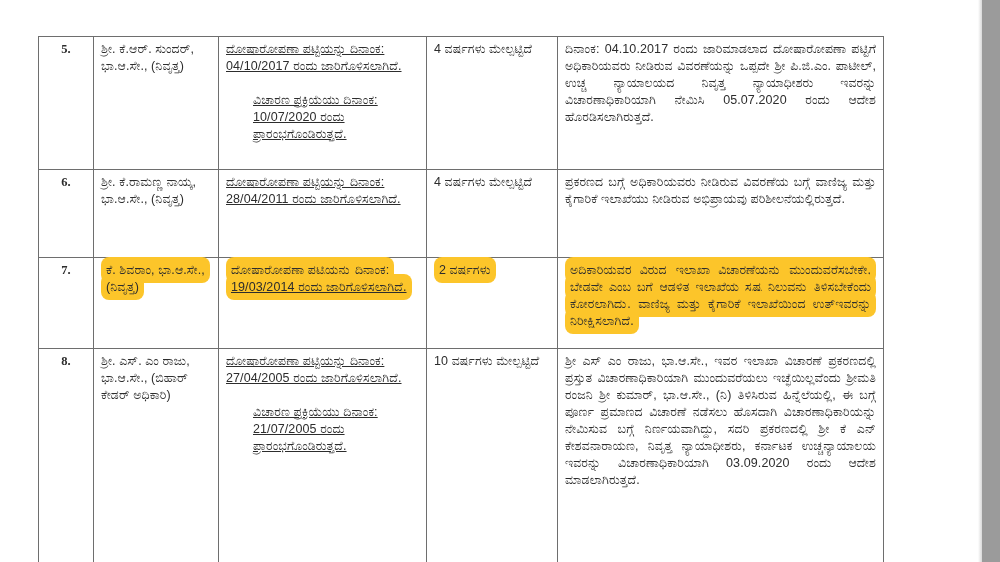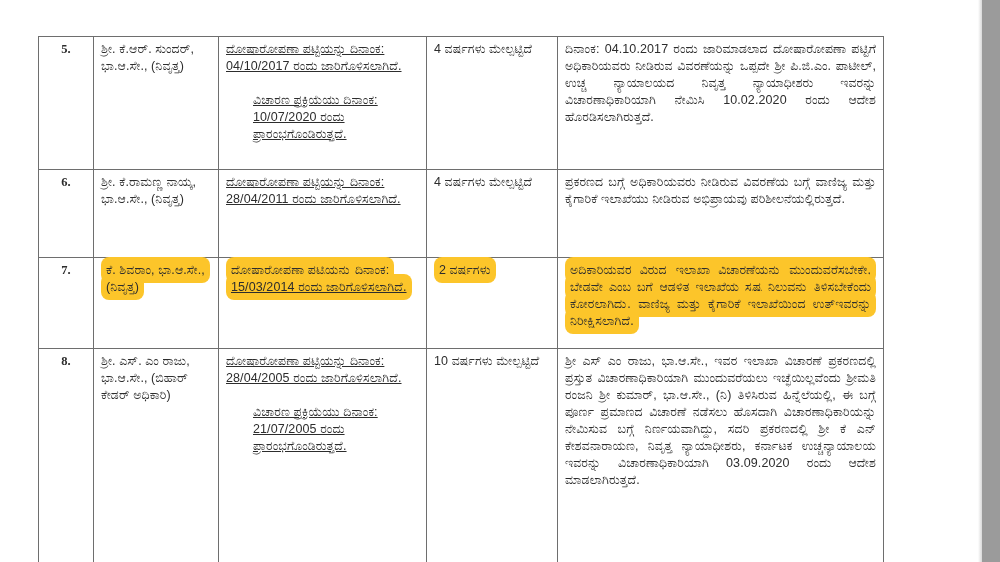--- a/index.html
+++ b/index.html
@@ -96,21 +96,21 @@
           <span>ಶ್ರೀ. ಕೆ.ಆರ್. ಸುಂದರ್, ಭಾ.ಆ.ಸೇ., (ನಿವೃತ್ತ)</span>
         </td>
         <td class="charge">
           <p>ದೋಷಾರೋಪಣಾ ಪಟ್ಟಿಯನ್ನು ದಿನಾಂಕ: 04/10/2017 ರಂದು ಜಾರಿಗೊಳಿಸಲಾಗಿದೆ.</p>
           <p>ವಿಚಾರಣ ಪ್ರಕ್ರಿಯೆಯು ದಿನಾಂಕ: 10/07/2020 ರಂದು ಪ್ರಾರಂಭಗೊಂಡಿರುತ್ತದೆ.</p>
         </td>
         <td class="duration">
           <span>4 ವರ್ಷಗಳು ಮೇಲ್ಪಟ್ಟಿದೆ</span>
         </td>
         <td class="status">
-          <span>ದಿನಾಂಕ: 04.10.2017 ರಂದು ಜಾರಿಮಾಡಲಾದ ದೋಷಾರೋಪಣಾ ಪಟ್ಟಿಗೆ ಅಧಿಕಾರಿಯವರು ನೀಡಿರುವ ವಿವರಣೆಯನ್ನು ಒಪ್ಪದೇ ಶ್ರೀ ಪಿ.ಜಿ.ಎಂ. ಪಾಟೀಲ್, ಉಚ್ಚ ನ್ಯಾಯಾಲಯದ ನಿವೃತ್ತ ನ್ಯಾಯಾಧೀಶರು ಇವರನ್ನು ವಿಚಾರಣಾಧಿಕಾರಿಯಾಗಿ ನೇಮಿಸಿ 10.02.2020 ರಂದು ಆದೇಶ ಹೊರಡಿಸಲಾಗಿರುತ್ತದೆ.</span>
+          <span>ದಿನಾಂಕ: 04.10.2017 ರಂದು ಜಾರಿಮಾಡಲಾದ ದೋಷಾರೋಪಣಾ ಪಟ್ಟಿಗೆ ಅಧಿಕಾರಿಯವರು ನೀಡಿರುವ ವಿವರಣೆಯನ್ನು ಒಪ್ಪದೇ ಶ್ರೀ ಪಿ.ಜಿ.ಎಂ. ಪಾಟೀಲ್, ಉಚ್ಚ ನ್ಯಾಯಾಲಯದ ನಿವೃತ್ತ ನ್ಯಾಯಾಧೀಶರು ಇವರನ್ನು ವಿಚಾರಣಾಧಿಕಾರಿಯಾಗಿ ನೇಮಿಸಿ 05.07.2020 ರಂದು ಆದೇಶ ಹೊರಡಿಸಲಾಗಿರುತ್ತದೆ.</span>
         </td>
       </tr>
 
       <tr style="height:88px">
         <td class="sl">
           <span>6.</span>
         </td>
         <td class="name">
           <span>ಶ್ರೀ. ಕೆ.ರಾಮಣ್ಣ ನಾಯ್ಕ, ಭಾ.ಆ.ಸೇ., (ನಿವೃತ್ತ)</span>
         </td>
@@ -127,39 +127,39 @@
       </tr>
 
       <tr style="height:91px">
         <td class="sl">
           <span>7.</span>
         </td>
         <td class="name">
           <span class="hl">ಕೆ. ಶಿವರಾಂ, ಭಾ.ಆ.ಸೇ., (ನಿವೃತ್ತ)</span>
         </td>
         <td class="charge">
-          <p><span class="hl">ದೋಷಾರೋಪಣಾ ಪಟ್ಟಿಯನ್ನು ದಿನಾಂಕ: 15/03/2014 ರಂದು ಜಾರಿಗೊಳಿಸಲಾಗಿದೆ.</span></p>
+          <p><span class="hl">ದೋಷಾರೋಪಣಾ ಪಟ್ಟಿಯನ್ನು ದಿನಾಂಕ: 19/03/2014 ರಂದು ಜಾರಿಗೊಳಿಸಲಾಗಿದೆ.</span></p>
         </td>
         <td class="duration">
           <span class="hl">2 ವರ್ಷಗಳು</span>
         </td>
         <td class="status">
           <span class="hl">ಅಧಿಕಾರಿಯವರ ವಿರುದ್ಧ ಇಲಾಖಾ ವಿಚಾರಣೆಯನ್ನು ಮುಂದುವರೆಸಬೇಕೇ, ಬೇಡವೇ ಎಂಬ ಬಗ್ಗೆ ಆಡಳಿತ ಇಲಾಖೆಯ ಸ್ಪಷ್ಟ ನಿಲುವನ್ನು ತಿಳಿಸಬೇಕೆಂದು ಕೋರಲಾಗಿದ್ದು, ವಾಣಿಜ್ಯ ಮತ್ತು ಕೈಗಾರಿಕೆ ಇಲಾಖೆಯಿಂದ ಉತ್ಇವರನ್ನು ನಿರೀಕ್ಷಿಸಲಾಗಿದೆ.</span>
         </td>
       </tr>
 
       <tr style="height:240px">
         <td class="sl">
           <span>8.</span>
         </td>
         <td class="name">
           <span>ಶ್ರೀ. ಎಸ್. ಎಂ ರಾಜು, ಭಾ.ಆ.ಸೇ., (ಬಿಹಾರ್ ಕೇಡರ್ ಅಧಿಕಾರಿ)</span>
         </td>
         <td class="charge">
-          <p>ದೋಷಾರೋಪಣಾ ಪಟ್ಟಿಯನ್ನು ದಿನಾಂಕ: 28/04/2005 ರಂದು ಜಾರಿಗೊಳಿಸಲಾಗಿದೆ.</p>
+          <p>ದೋಷಾರೋಪಣಾ ಪಟ್ಟಿಯನ್ನು ದಿನಾಂಕ: 27/04/2005 ರಂದು ಜಾರಿಗೊಳಿಸಲಾಗಿದೆ.</p>
           <p>ವಿಚಾರಣ ಪ್ರಕ್ರಿಯೆಯು ದಿನಾಂಕ: 21/07/2005 ರಂದು ಪ್ರಾರಂಭಗೊಂಡಿರುತ್ತದೆ.</p>
         </td>
         <td class="duration">
           <span>10 ವರ್ಷಗಳು ಮೇಲ್ಪಟ್ಟಿದೆ</span>
         </td>
         <td class="status">
           <span>ಶ್ರೀ ಎಸ್ ಎಂ ರಾಜು, ಭಾ.ಆ.ಸೇ., ಇವರ ಇಲಾಖಾ ವಿಚಾರಣೆ ಪ್ರಕರಣದಲ್ಲಿ ಪ್ರಸ್ತುತ ವಿಚಾರಣಾಧಿಕಾರಿಯಾಗಿ ಮುಂದುವರೆಯಲು ಇಚ್ಛೆಯಿಲ್ಲವೆಂದು ಶ್ರೀಮತಿ ರಂಜನಿ ಶ್ರೀ ಕುಮಾರ್, ಭಾ.ಆ.ಸೇ., (ನಿ) ತಿಳಿಸಿರುವ ಹಿನ್ನೆಲೆಯಲ್ಲಿ, ಈ ಬಗ್ಗೆ ಪೂರ್ಣ ಪ್ರಮಾಣದ ವಿಚಾರಣೆ ನಡೆಸಲು ಹೊಸದಾಗಿ ವಿಚಾರಣಾಧಿಕಾರಿಯನ್ನು ನೇಮಿಸುವ ಬಗ್ಗೆ ನಿರ್ಣಯವಾಗಿದ್ದು, ಸದರಿ ಪ್ರಕರಣದಲ್ಲಿ ಶ್ರೀ ಕೆ ಎನ್ ಕೇಶವನಾರಾಯಣ, ನಿವೃತ್ತ ನ್ಯಾಯಾಧೀಶರು, ಕರ್ನಾಟಕ ಉಚ್ಚನ್ಯಾಯಾಲಯ ಇವರನ್ನು ವಿಚಾರಣಾಧಿಕಾರಿಯಾಗಿ 03.09.2020 ರಂದು ಆದೇಶ ಮಾಡಲಾಗಿರುತ್ತದೆ.</span>
         </td>
       </tr>
     </tbody>

